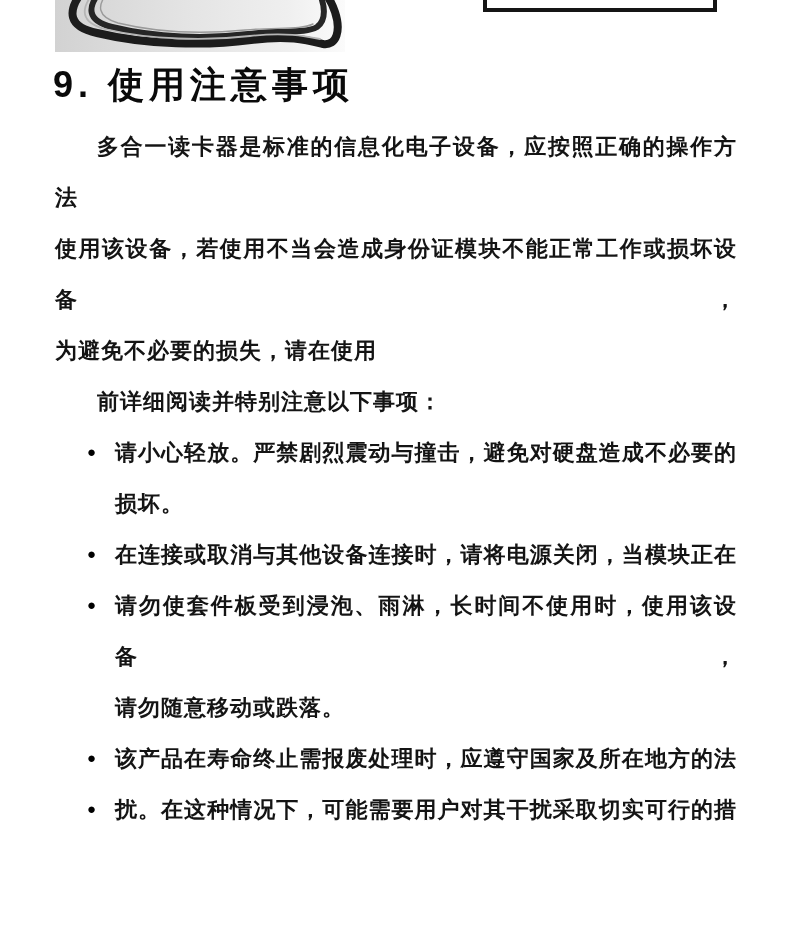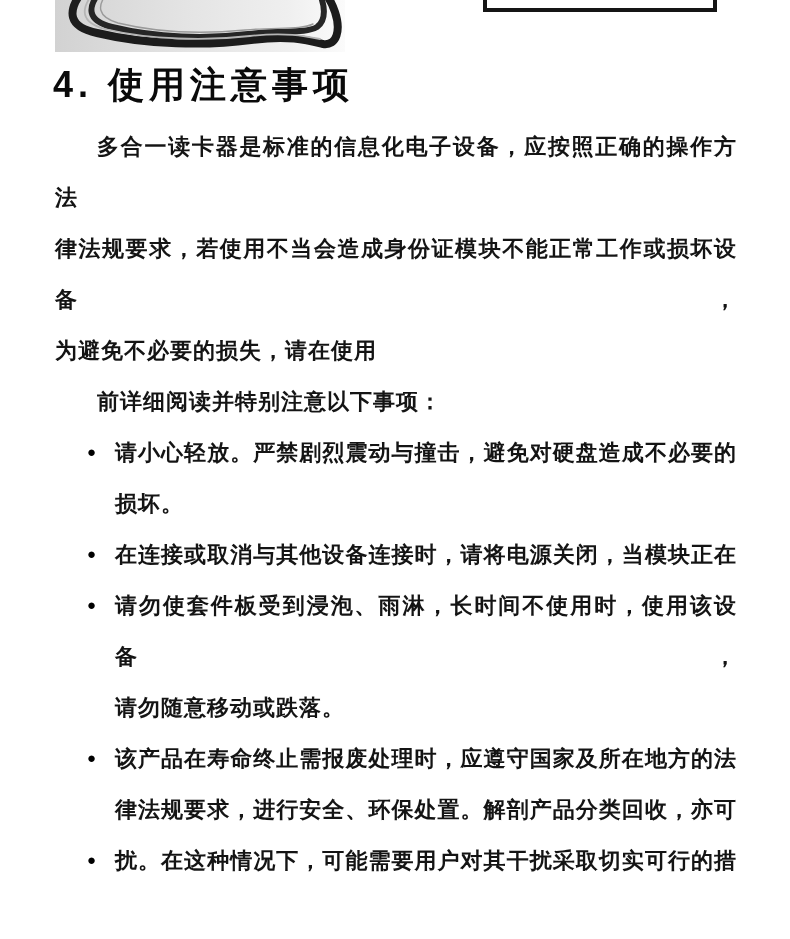--- a/index.html
+++ b/index.html
@@ -94,27 +94,27 @@
 
       <path d="M48,-12 C30,8 33,21 57,27 C102,38 152,39 193,34 C228,30 250,34 262,27 C272,20 270,4 263,-10" fill="none" stroke="#262626" stroke-width="6" stroke-linecap="round"></path>
 
       <path d="M41,-10 C23,10 27,23 50,29 C96,40 152,41 195,36 C230,32 250,36 265,39" fill="none" stroke="#b5b5b5" stroke-width="1.8" stroke-linecap="round"></path>
       <path d="M55,-10 C40,6 43,17 63,23 C104,33 150,34 190,30 C222,27 246,30 258,24" fill="none" stroke="#9a9a9a" stroke-width="1.4" stroke-linecap="round"></path>
     </svg>
   </div>
 
   <div class="top-box"></div>
 
-  <h1 class="title">4. 使用注意事项</h1>
+  <h1 class="title">9. 使用注意事项</h1>
 
   <div class="body">
 
     <div class="para">
       <div class="line fill indent">多合一读卡器是标准的信息化电子设备，应按照正确的操作方法</div>
-      <div class="line fill">律法规要求，若使用不当会造成身份证模块不能正常工作或损坏设备，</div>
+      <div class="line fill">使用该设备，若使用不当会造成身份证模块不能正常工作或损坏设备，</div>
       <div class="line">为避免不必要的损失，请在使用</div>
     </div>
 
     <div class="para">
       <div class="line indent">前详细阅读并特别注意以下事项：</div>
     </div>
 
     <div class="bullet">
       <span class="dot">●</span>
       <div class="line fill">请小心轻放。严禁剧烈震动与撞击，避免对硬盘造成不必要的</div>
@@ -128,21 +128,20 @@
 
     <div class="bullet">
       <span class="dot">●</span>
       <div class="line fill">请勿使套件板受到浸泡、雨淋，长时间不使用时，使用该设备，</div>
       <div class="line">请勿随意移动或跌落。</div>
     </div>
 
     <div class="bullet">
       <span class="dot">●</span>
       <div class="line fill">该产品在寿命终止需报废处理时，应遵守国家及所在地方的法</div>
-      <div class="line fill">律法规要求，进行安全、环保处置。解剖产品分类回收，亦可</div>
     </div>
 
     <div class="bullet">
       <span class="dot">●</span>
       <div class="line fill">扰。在这种情况下，可能需要用户对其干扰采取切实可行的措</div>
 
     </div>
 
   </div>
 </div>

